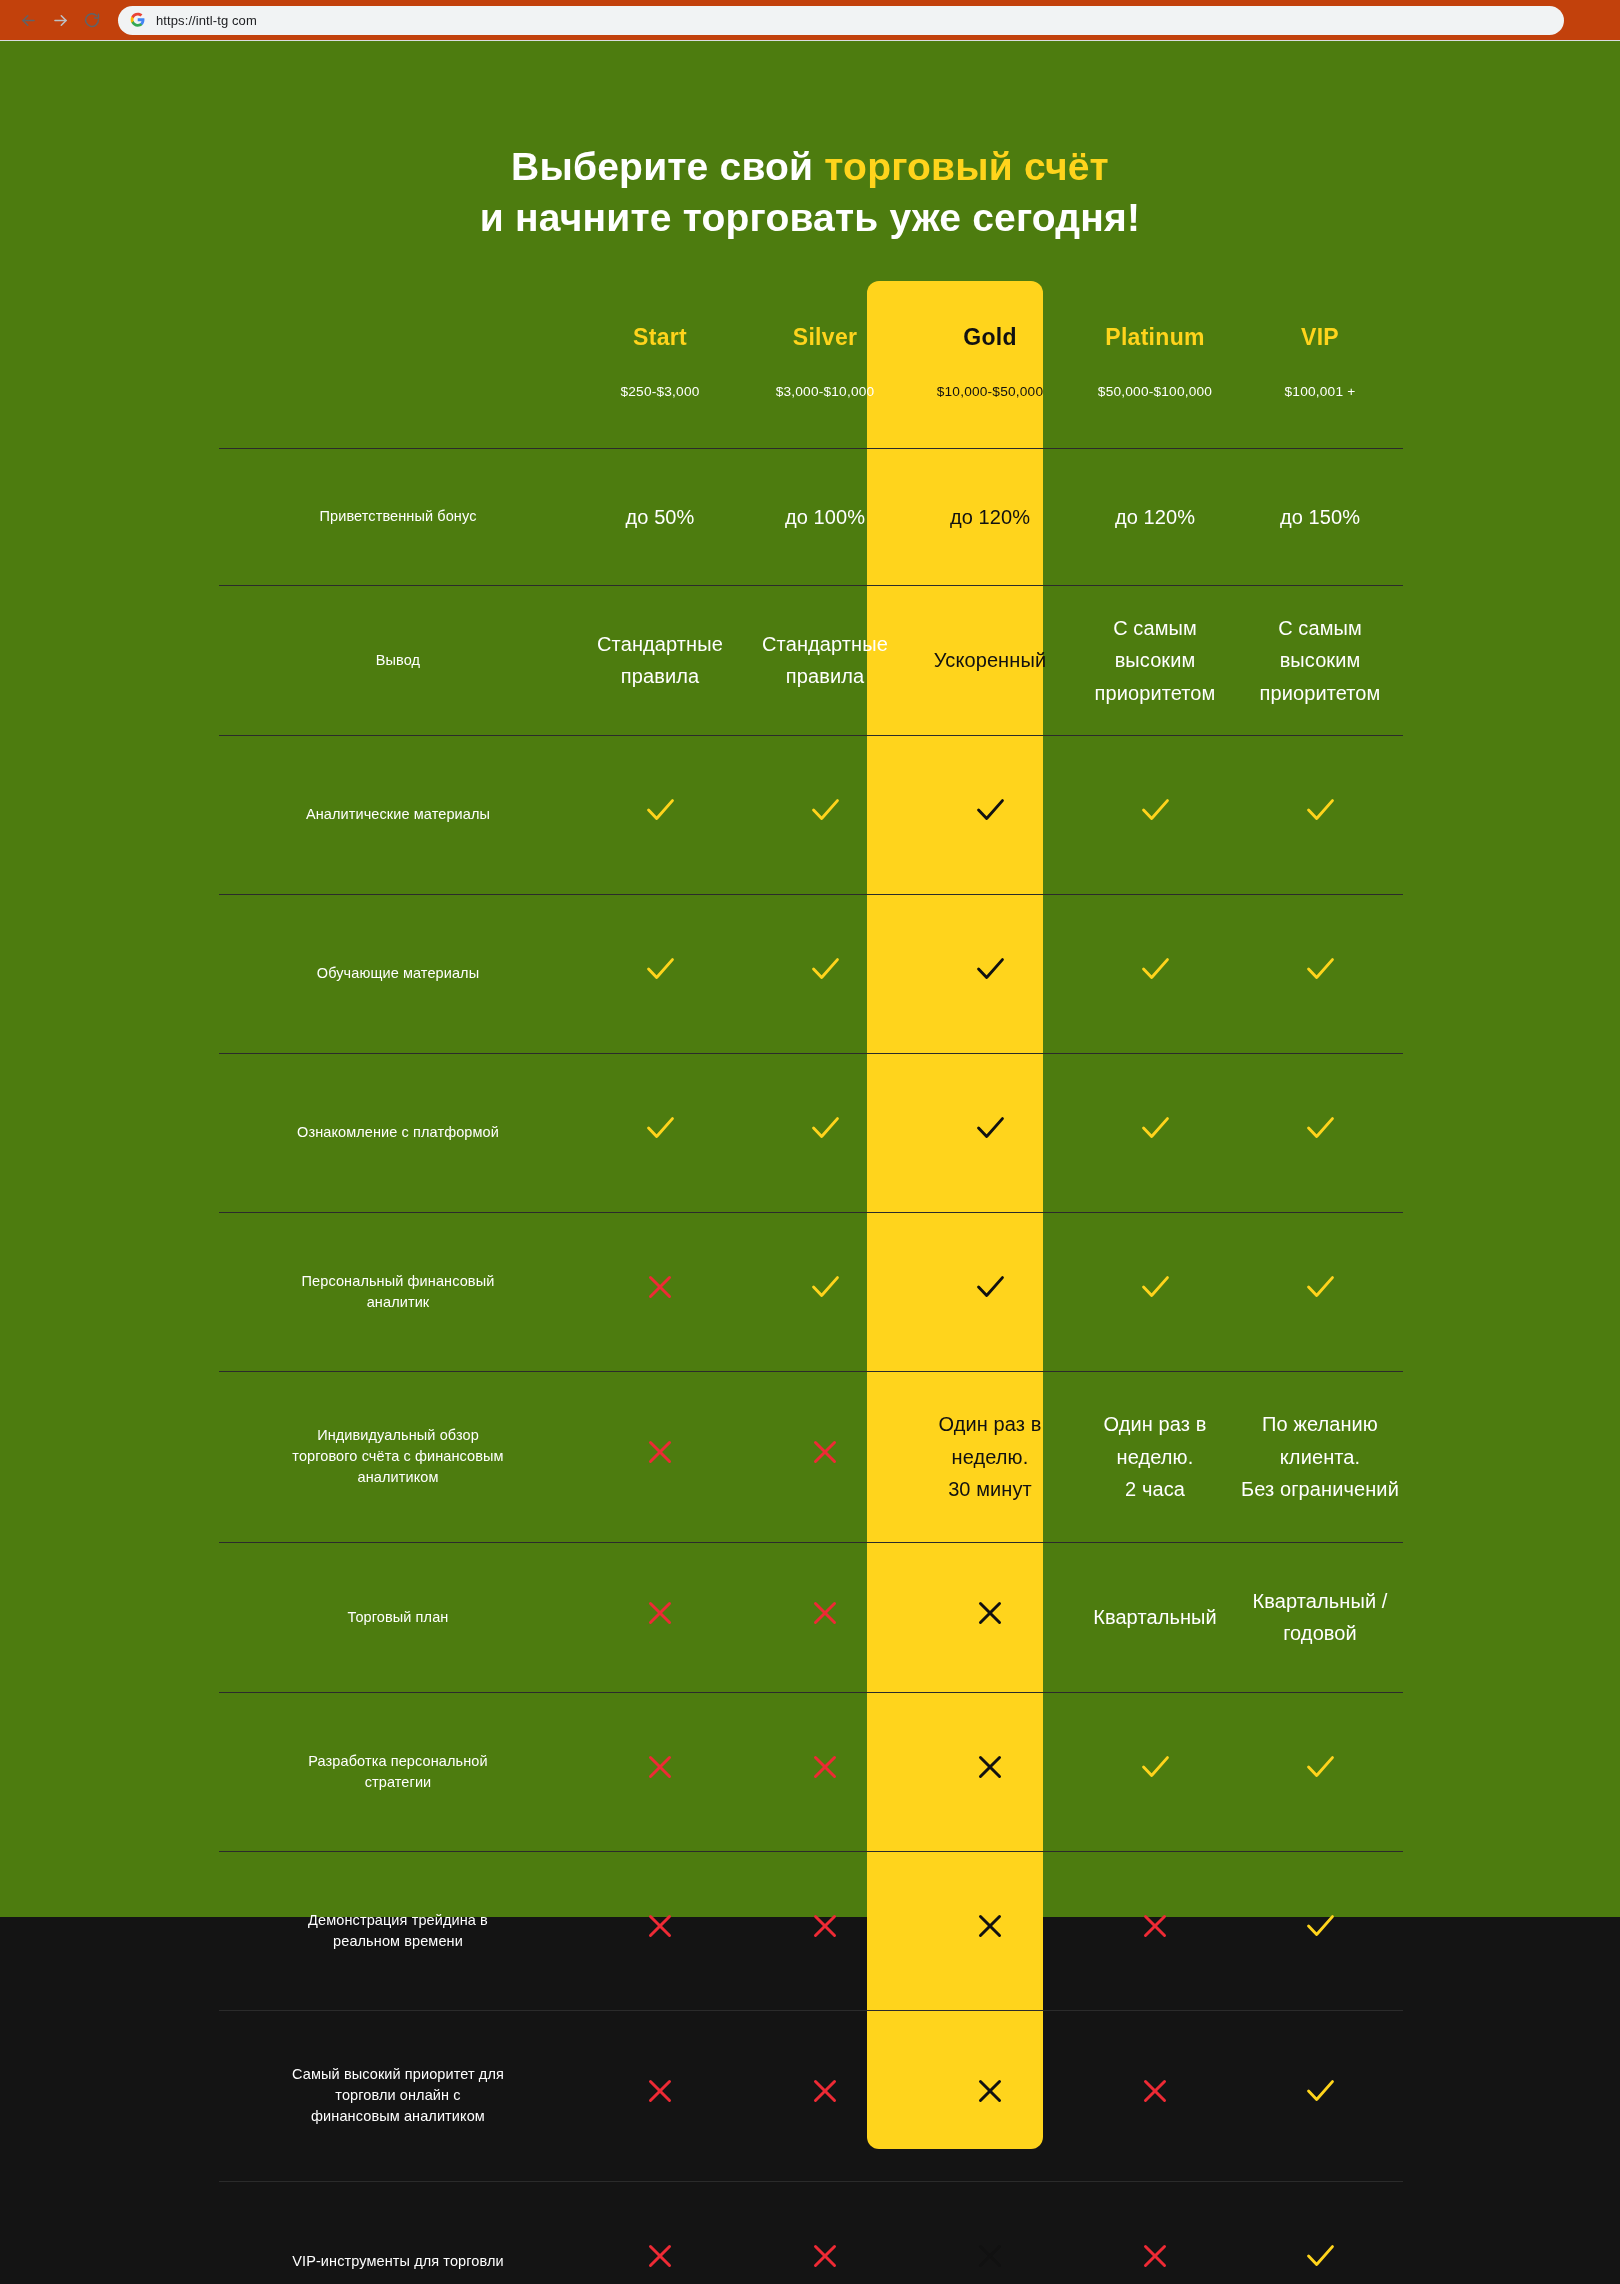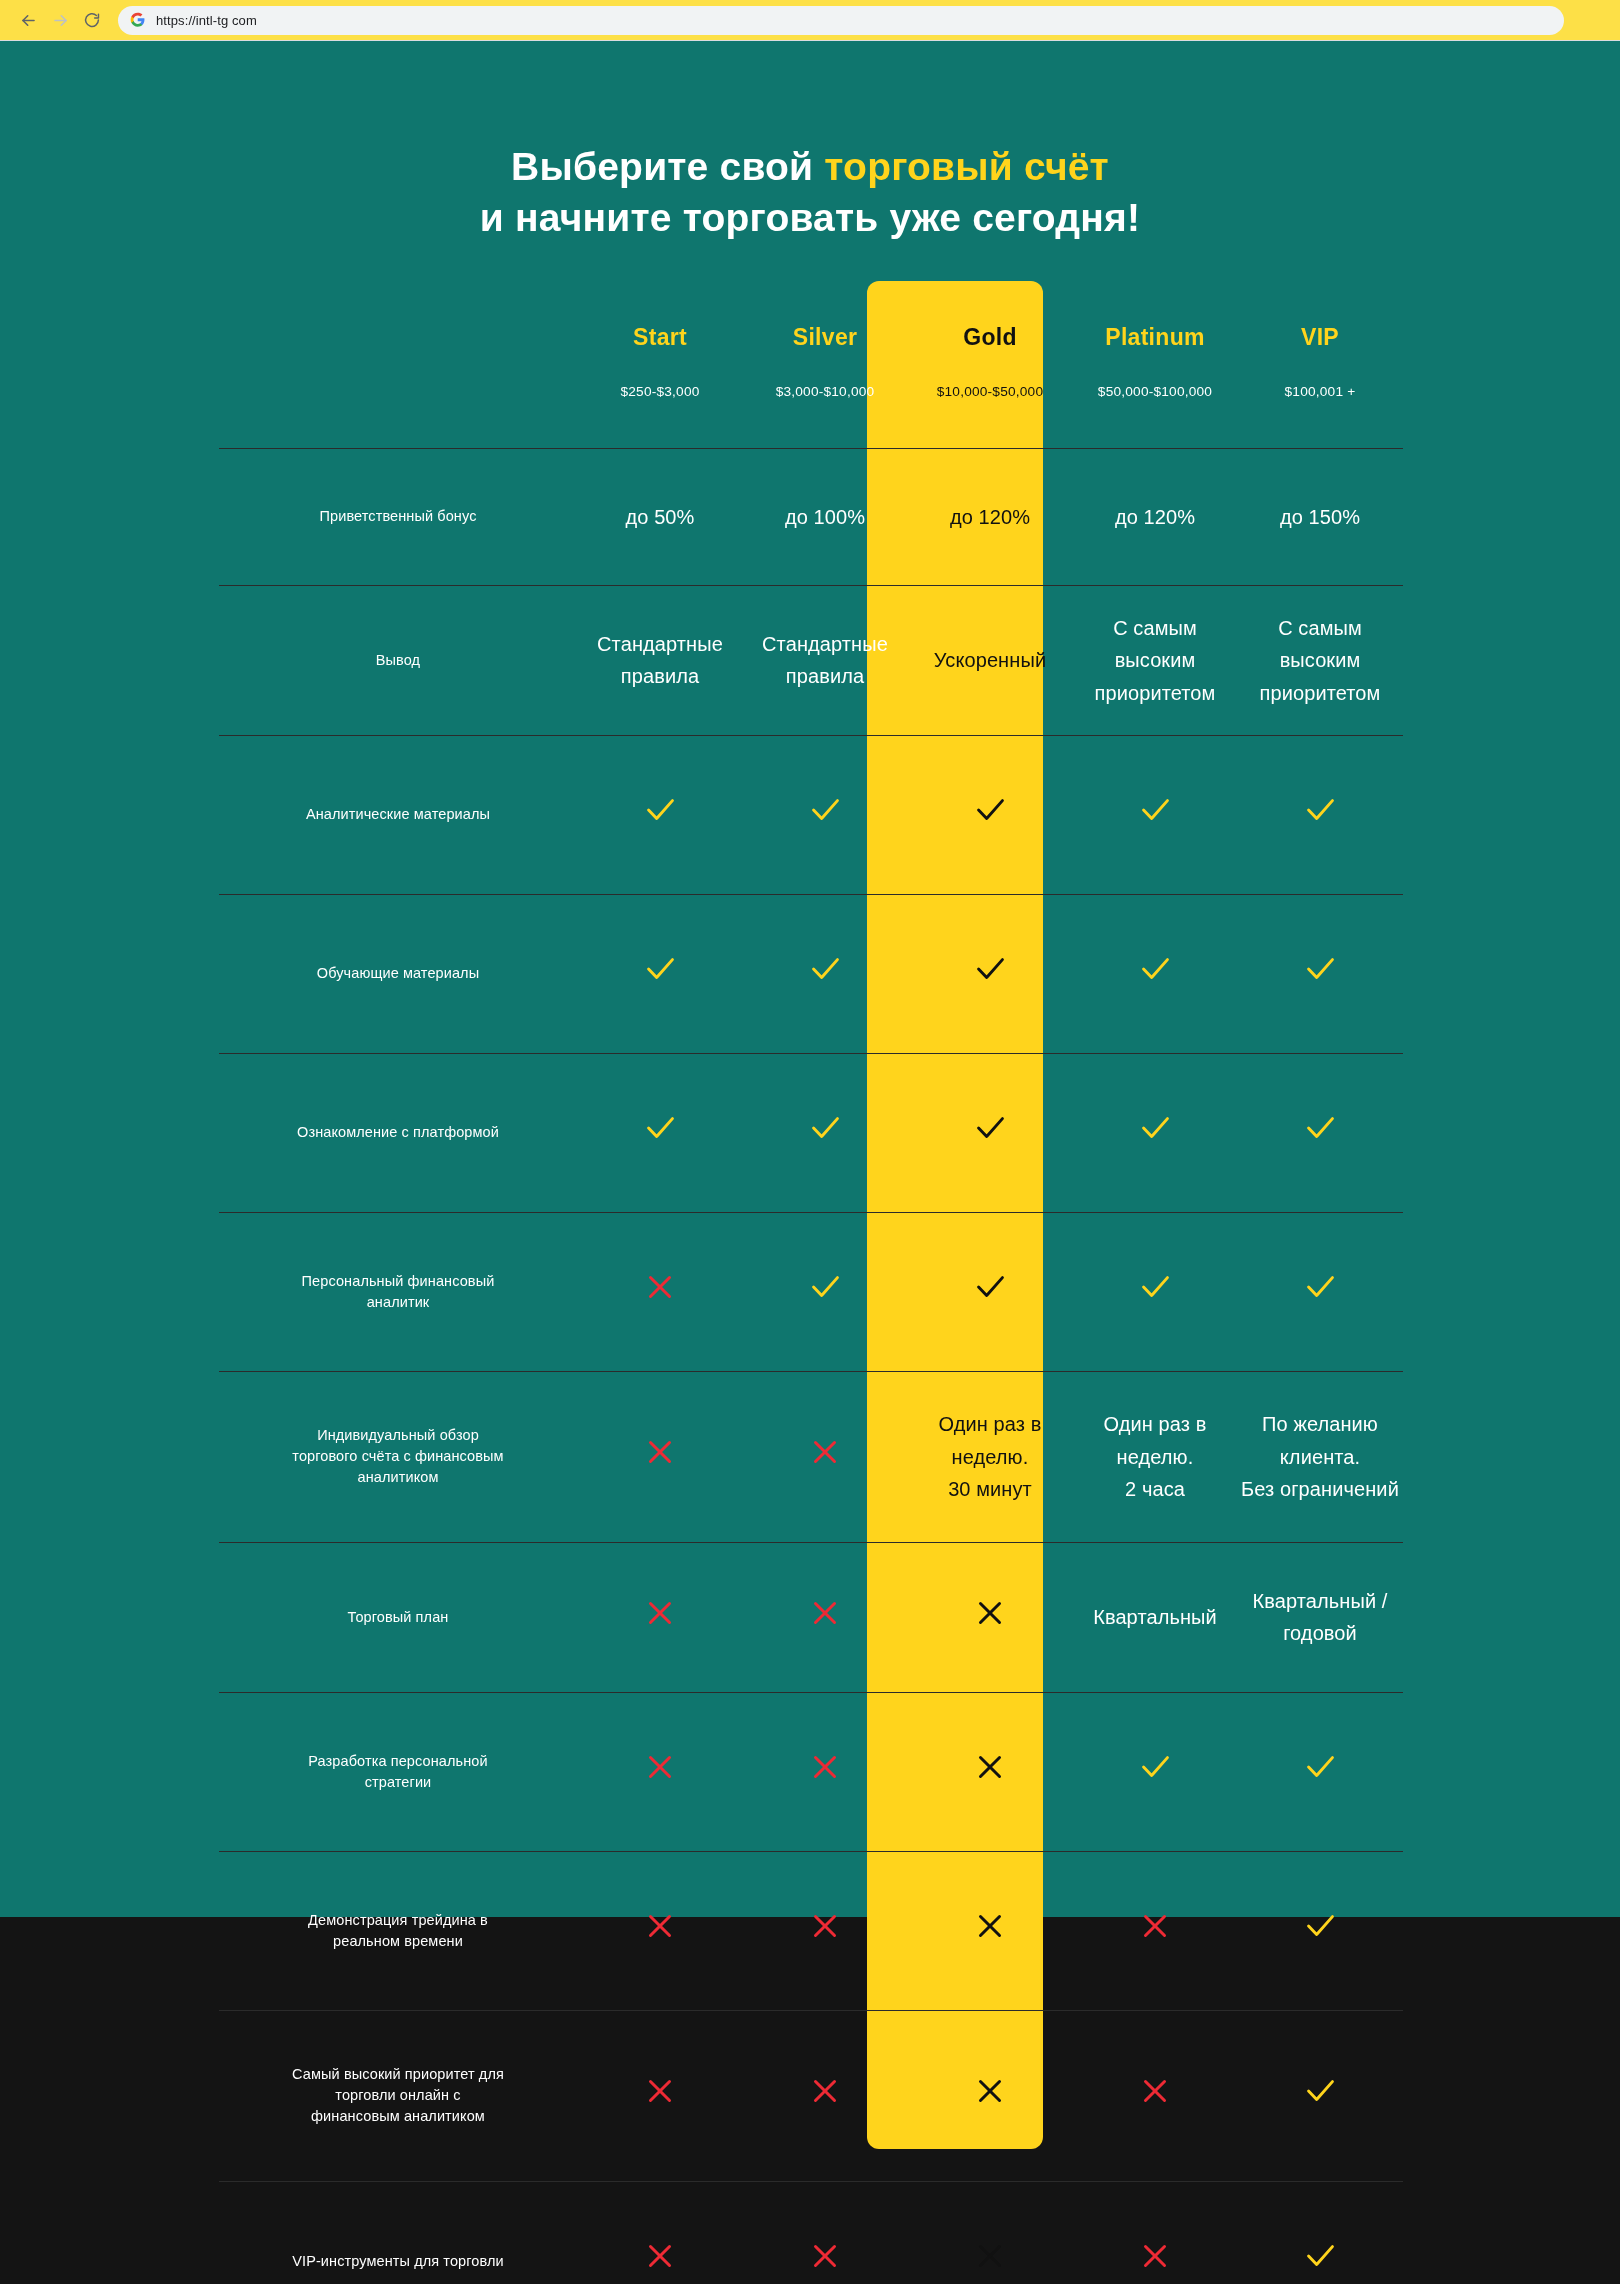--- a/index.html
+++ b/index.html
@@ -7,21 +7,21 @@
   body {
     background:#141414;
     font-family:"Liberation Sans", sans-serif;
     -webkit-font-smoothing:antialiased;
     overflow:hidden;
   }
 
   
   .browser-bar{
     height:41px; width:100%;
-    background:#fde047;
+    background:#c2410c;
     display:flex; align-items:center;
     padding:0 12px;
     border-bottom:0.9px solid #dadce0;
     position:relative; z-index:50;
   }
   .nav-btn{
     width:32px; height:32px;
     display:flex; align-items:center; justify-content:center;
     border-radius:50%; flex:0 0 auto;
   }
@@ -46,21 +46,21 @@
     color:#202124;
     letter-spacing:0.1px;
     white-space:nowrap; overflow:hidden;
   }
 
   
   .page{
     position:relative;
     width:1620px;
     height:1876px;
-    background:#0f766e;
+    background:#4d7c0f;
   }
 
   .headline{
     text-align:center;
     padding-top:101px;
     color:#ffffff;
     font-size:39px;
     line-height:1.30;
     font-weight:bold;
     letter-spacing:0.2px;

